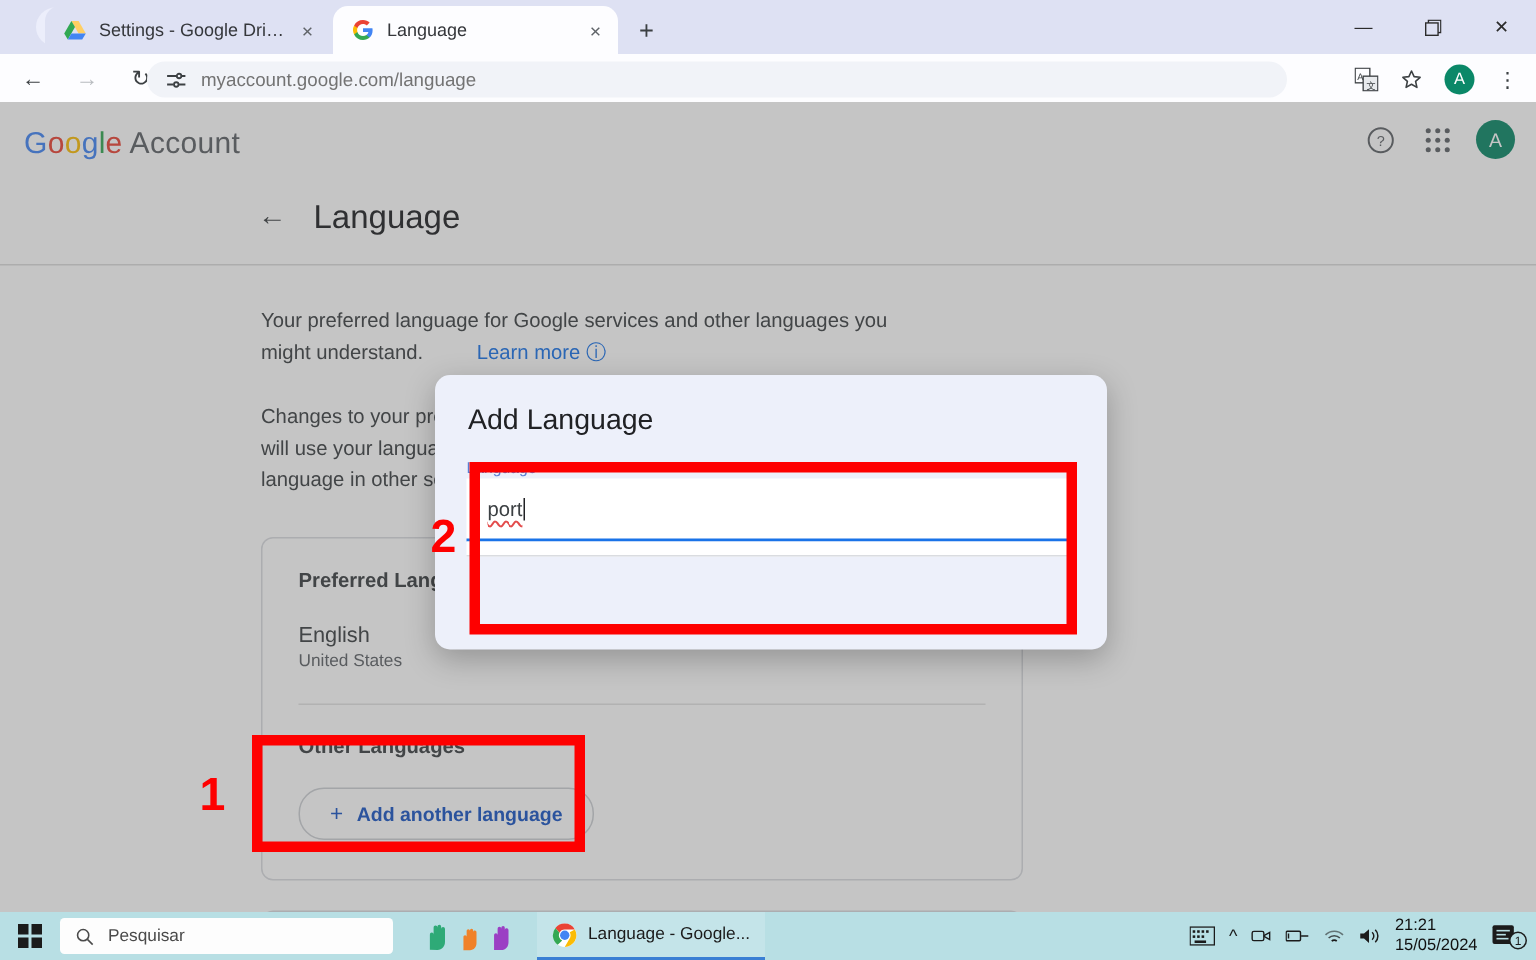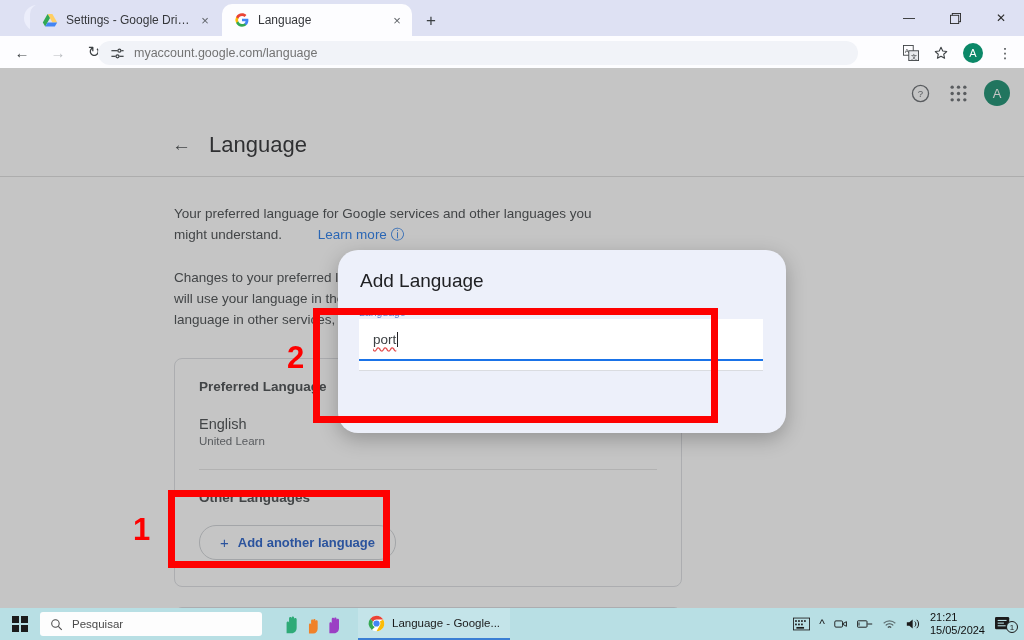--- a/index.html
+++ b/index.html
@@ -125,23 +125,22 @@
            border: 1px solid #dadce0; border-radius: 8px; }
 
   .dim-overlay {
     position: absolute; top: 68px; left: 0; width: 1024px; height: 540px;
     background: rgba(80,80,80,0.33);
   }
 
   
   .modal {
     position: absolute; left: 290px; top: 250px; width: 448px; height: 183px;
-    background: #edf0fa; border-radius: 20px;
+    background: #edf0fa; border-radius: 10px;
     box-shadow: 0 6px 20px rgba(0,0,0,.25);
-    margin-left: 48px;
   }
   .modal-title { font-size: 19px; color: #202124; padding: 20px 0 0 22px; }
   .field-wrap { position: absolute; left: 21px; top: 56px; width: 404px; }
   .float-label { font-size: 10.5px; color: #5b7fd4; height: 13px; }
   .input-box {
     background: #fff; height: 42px; display: flex; align-items: center;
     padding: 0 14px; border-bottom: 2px solid #1a73e8;
   }
   .typed {
     font-size: 13.5px; color: #3c4043; position: relative;
@@ -266,20 +265,23 @@
         </svg>
       </div>
       <div class="tb-avatar">A</div>
       <div class="tb-icon kebab">⋮</div>
     </div>
   </div>
 
   <div class="page">
 
     <div class="ga-header">
+      <div class="ga-logo"><span class="g-b">G</span><span class="g-r">o</span><span class="g-y">o</span><span class="g-b">g</span><span class="g-g">l</span><span class="g-r">e</span>
+        <span class="word2">Account</span>
+      </div>
       <div class="ga-right">
         <div class="ga-ic">
           <svg width="21" height="21" viewBox="0 0 24 24">
             <circle cx="12" cy="12" r="9.2" fill="none" stroke="#5f6368" stroke-width="1.5"></circle>
             <text x="12" y="16.5" font-size="11" fill="#5f6368" text-anchor="middle" font-family="Liberation Sans">?</text>
           </svg>
         </div>
         <div class="ga-ic">
           <svg width="19" height="19" viewBox="0 0 18 18">
             <g fill="#5f6368">
@@ -309,21 +311,21 @@
       <div class="para">
         <span>Your preferred language for Google services and other languages you might understand.</span>
         <span class="link">Learn more</span>
         <span style="color:#1a73e8">ⓘ</span>
       </div>
       <div class="para para2">Changes to your preferred language may take a moment. Google services will use your language in the products and services. To change the language in other services, see the language settings on your device.</div>
 
       <div class="card">
         <div class="card-h">Preferred Language</div>
         <div class="lang-name">English</div>
-        <div class="lang-sub">United Learn</div>
+        <div class="lang-sub">United States</div>
         <div class="card-hr"></div>
         <div class="card-h">Other Languages</div>
         <button class="add-btn">
           <span class="plus">+</span>
           <span>Add another language</span>
         </button>
       </div>
 
       <div class="card2"></div>
     </div>

